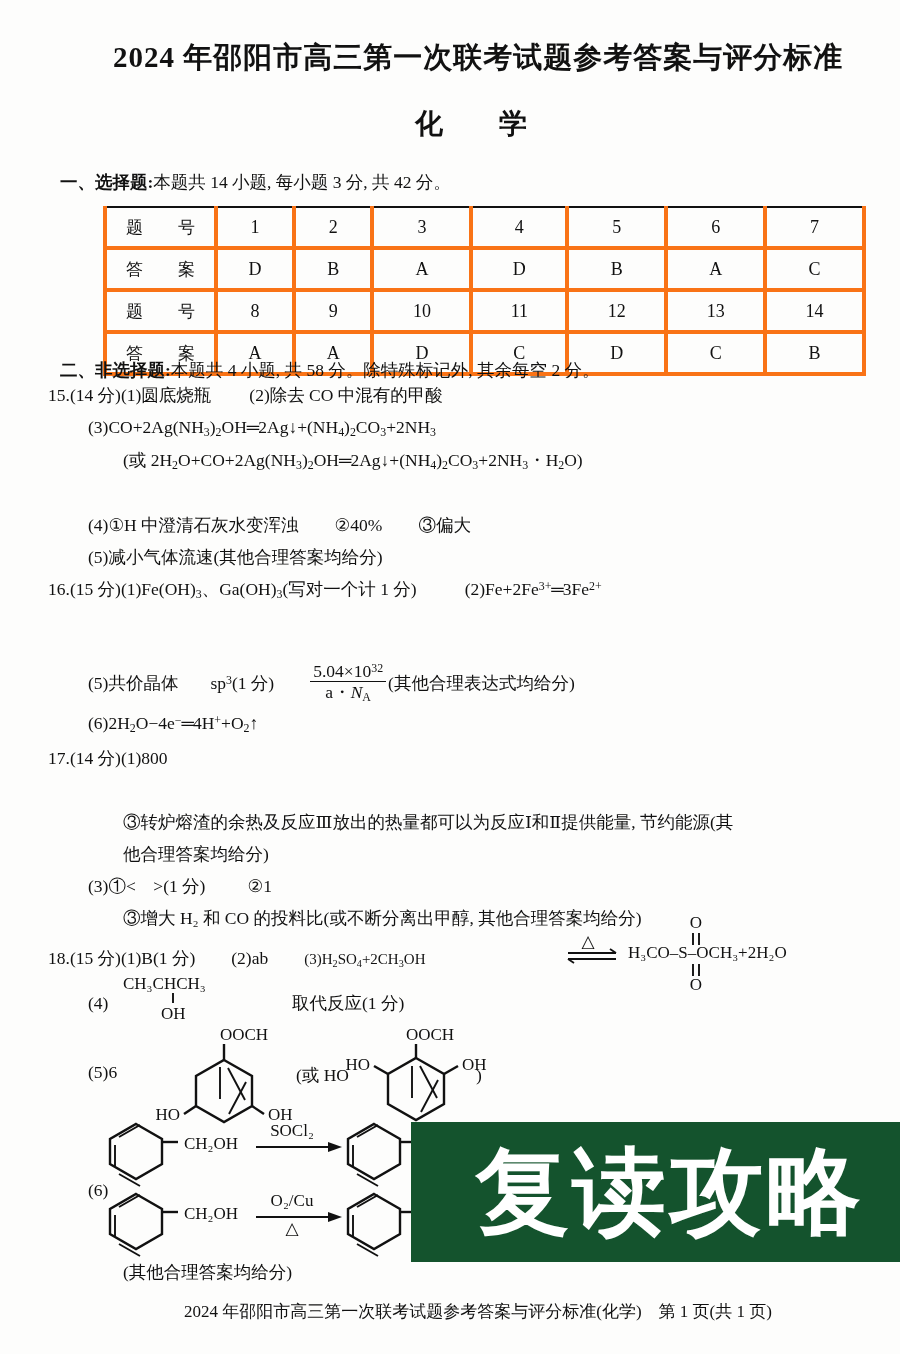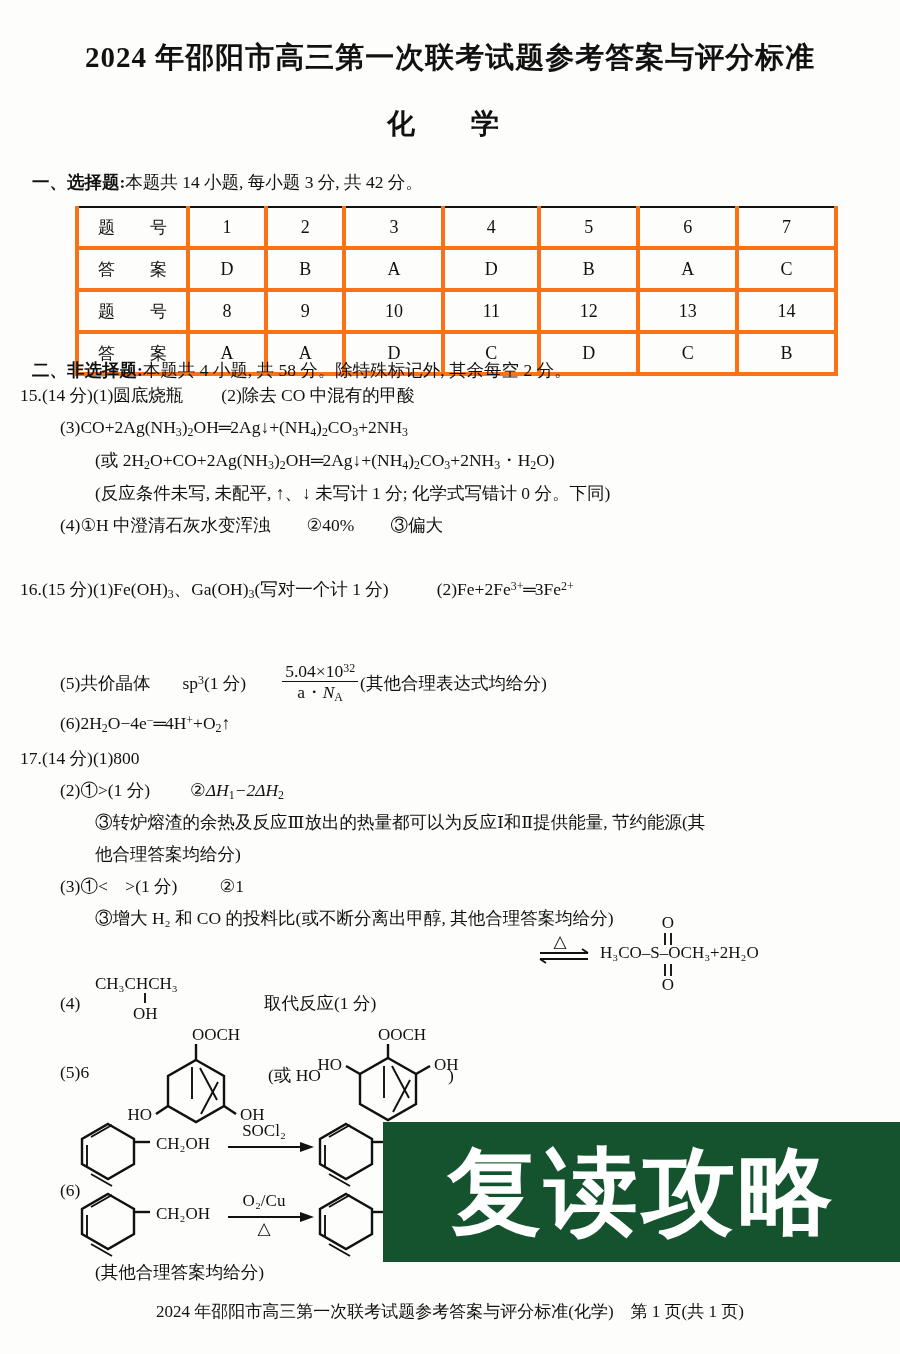--- a/index.html
+++ b/index.html
@@ -1,21 +1,21 @@
 <!DOCTYPE html>
 <html><head>
 <meta charset="utf-8">
 <style>
   html,body{margin:0;padding:0;}
   body{
     width:900px;height:1354px;background:#fdfdfc;
     font-family:"Liberation Serif","DejaVu Serif",serif;
     color:#111;position:relative;overflow:hidden;
   }
-  .page{position:relative;width:827px;height:1354px;}
+  .page{position:relative;width:827px;height:1354px;margin-left:28px;}
 
   
   .doc-title{
     position:absolute;left:0;top:38px;width:900px;text-align:center;
     font-size:29px;font-weight:bold;letter-spacing:1px;
   }
   .doc-subject{
     position:absolute;left:0;top:105px;width:900px;text-align:center;
     font-size:28px;font-weight:bold;letter-spacing:14px;
   }
@@ -142,57 +142,57 @@
   </div>
 
   <div class="ln" style="left:60px;top:417px;">
     <span>(3)</span>CO+2Ag(NH<sub>3</sub>)<sub>2</sub>OH<span style="letter-spacing:-1px;">═</span>2Ag↓+(NH<sub>4</sub>)<sub>2</sub>CO<sub>3</sub>+2NH<sub>3</sub>
   </div>
 
   <div class="ln" style="left:95px;top:450px;">
     <span>(或 </span>2H<sub>2</sub>O+CO+2Ag(NH<sub>3</sub>)<sub>2</sub>OH<span style="letter-spacing:-1px;">═</span>2Ag↓+(NH<sub>4</sub>)<sub>2</sub>CO<sub>3</sub>+2NH<sub>3</sub>・H<sub>2</sub>O)
   </div>
 
-  <div class="ln" style="left:95px;top:483px;">(反应条件未写, 未配平, ↑、↓ 未写计 1 分; 化学式写错计 0 分。下同)</div>
 
   <div class="ln" style="left:60px;top:515px;">
     <span>(4)①H 中澄清石灰水变浑浊</span><span style="display:inline-block;width:36px;"></span><span>②40%</span><span style="display:inline-block;width:36px;"></span><span>③偏大</span>
   </div>
 
+  <div class="ln" style="left:60px;top:547px;">(5)减小气体流速(其他合理答案均给分)</div>
 
   <div class="ln" style="left:20px;top:579px;">
     <span>16.</span><span>(15 分)(1)Fe(OH)</span><sub>3</sub><span>、Ga(OH)</span><sub>3</sub><span>(写对一个计 1 分)</span><span style="display:inline-block;width:48px;"></span><span>(2)Fe+2Fe</span><sup>3+</sup><span style="letter-spacing:-1px;">═</span>3Fe<sup>2+</sup>
   </div>
 
 
   <div class="ln" style="left:60px;top:663px;">
     <span>(5)共价晶体</span><span style="display:inline-block;width:32px;"></span><span>sp</span><sup>3</sup><span>(1 分)</span><span style="display:inline-block;width:34px;"></span><span class="frac"><span class="num"><span>5.04×10</span><sup>32</sup></span><span class="den"><span>a・</span><span class="it">N</span><sub>A</sub></span></span><span>(其他合理表达式均给分)</span>
   </div>
 
   <div class="ln" style="left:60px;top:713px;">
     <span>(6)2H</span><sub>2</sub>O−4e<sup>−</sup><span style="letter-spacing:-1px;">═</span>4H<sup>+</sup>+O<sub>2</sub>↑
   </div>
 
   <div class="ln" style="left:20px;top:748px;">
     <span>17.</span><span>(14 分)(1)800</span>
   </div>
 
-  <div class="ln" style="left:60px;top:780px;">
-    <span>(2)①&gt;(1 分)</span><span style="display:inline-block;width:40px;"></span><span>②</span><span class="it">ΔH</span><sub>1</sub><span class="it">−2ΔH</span><sub>2</sub>
-  </div>
 
   <div class="ln" style="left:95px;top:812px;">③转炉熔渣的余热及反应Ⅲ放出的热量都可以为反应Ⅰ和Ⅱ提供能量, 节约能源(其</div>
   <div class="ln" style="left:95px;top:844px;">他合理答案均给分)</div>
 
   <div class="ln" style="left:60px;top:876px;">
     <span>(3)①&lt;　&gt;(1 分)</span><span style="display:inline-block;width:42px;"></span><span>②1</span>
   </div>
 
   <div class="ln" style="left:95px;top:908px;">③增大 H₂ 和 CO 的投料比(或不断分离出甲醇, 其他合理答案均给分)</div>
 
+  <div class="ln" style="left:20px;top:948px;">
+    <span>18.</span><span>(15 分)(1)B(1 分)</span><span style="display:inline-block;width:36px;"></span><span>(2)ab</span><span style="display:inline-block;width:36px;"></span><span style="font-size:15px;"><span>(3)H</span><sub>2</sub>SO<sub>4</sub>+2CH<sub>3</sub>OH</span>
+  </div>
 
   <div class="struct" style="left:536px;top:934px;">
     <svg width="60" height="34" viewBox="0 0 60 34">
       <text class="atom" x="24" y="13" text-anchor="middle" font-size="14">△</text>
       <line class="bond-thin" x1="4" y1="19" x2="52" y2="19"></line>
       <polyline class="bond-thin" points="46,15 52,19"></polyline>
       <line class="bond-thin" x1="4" y1="25" x2="52" y2="25"></line>
       <polyline class="bond-thin" points="10,29 4,25"></polyline>
     </svg>
   </div>

